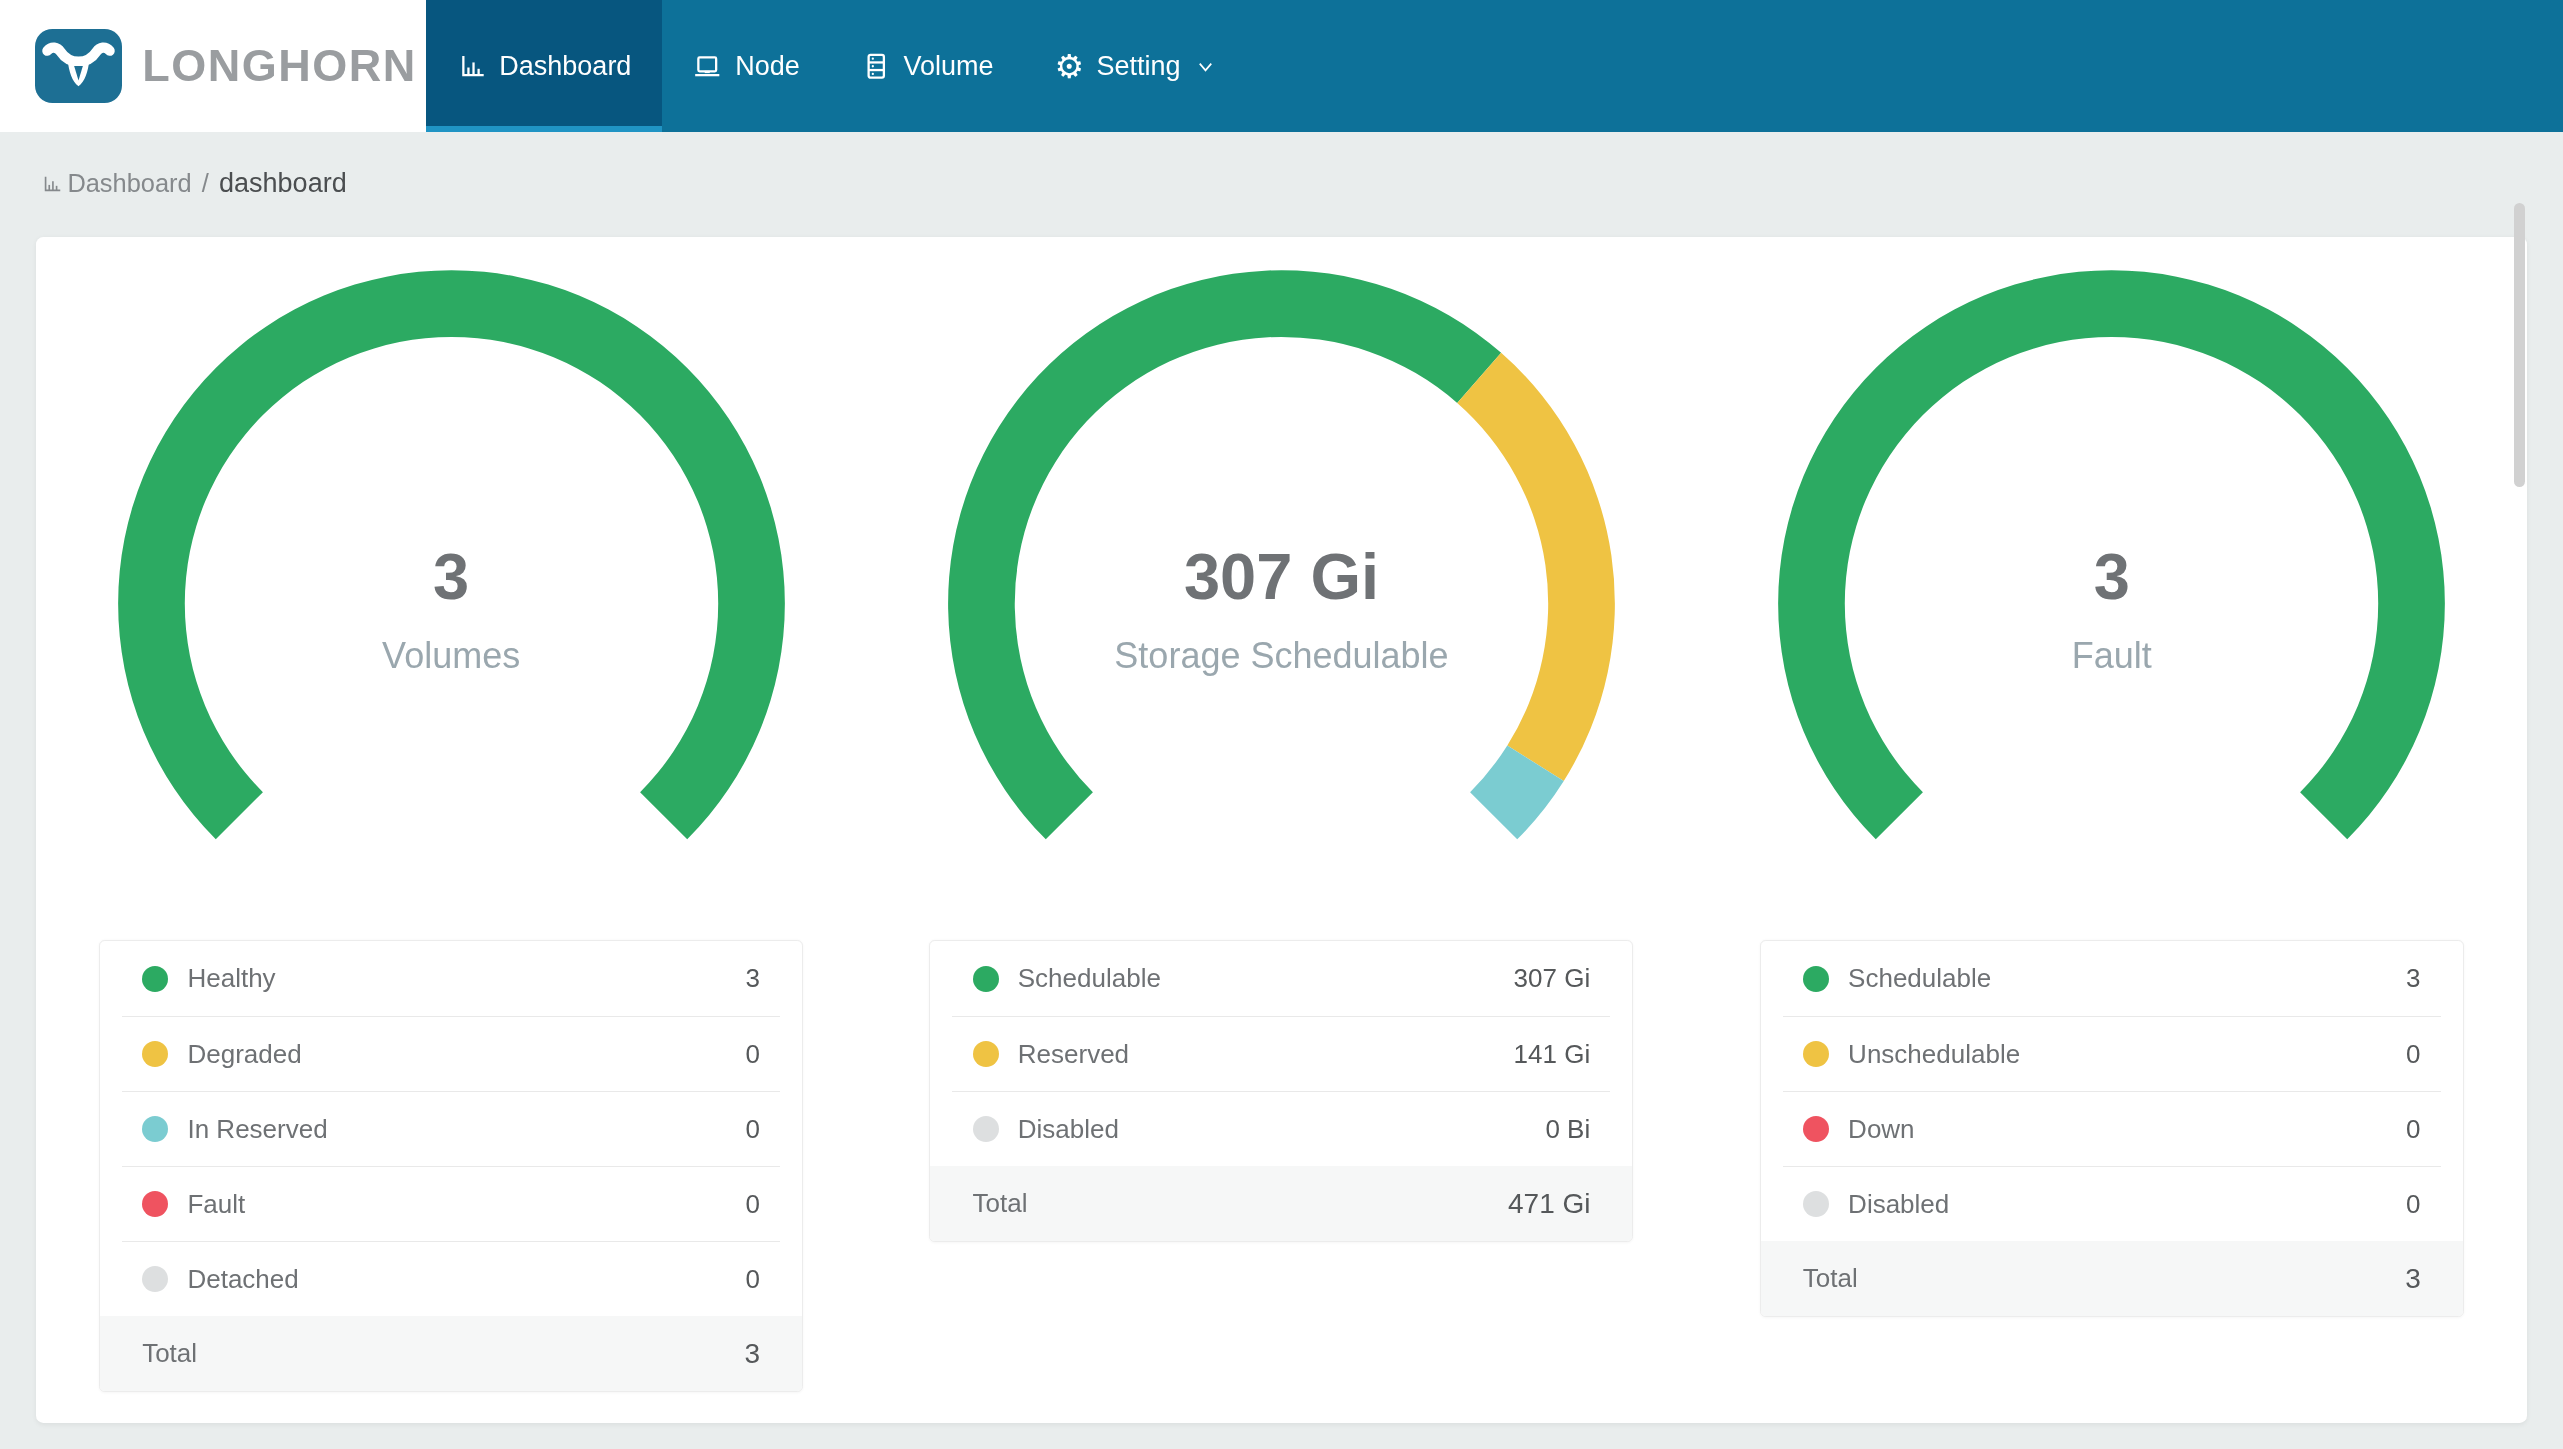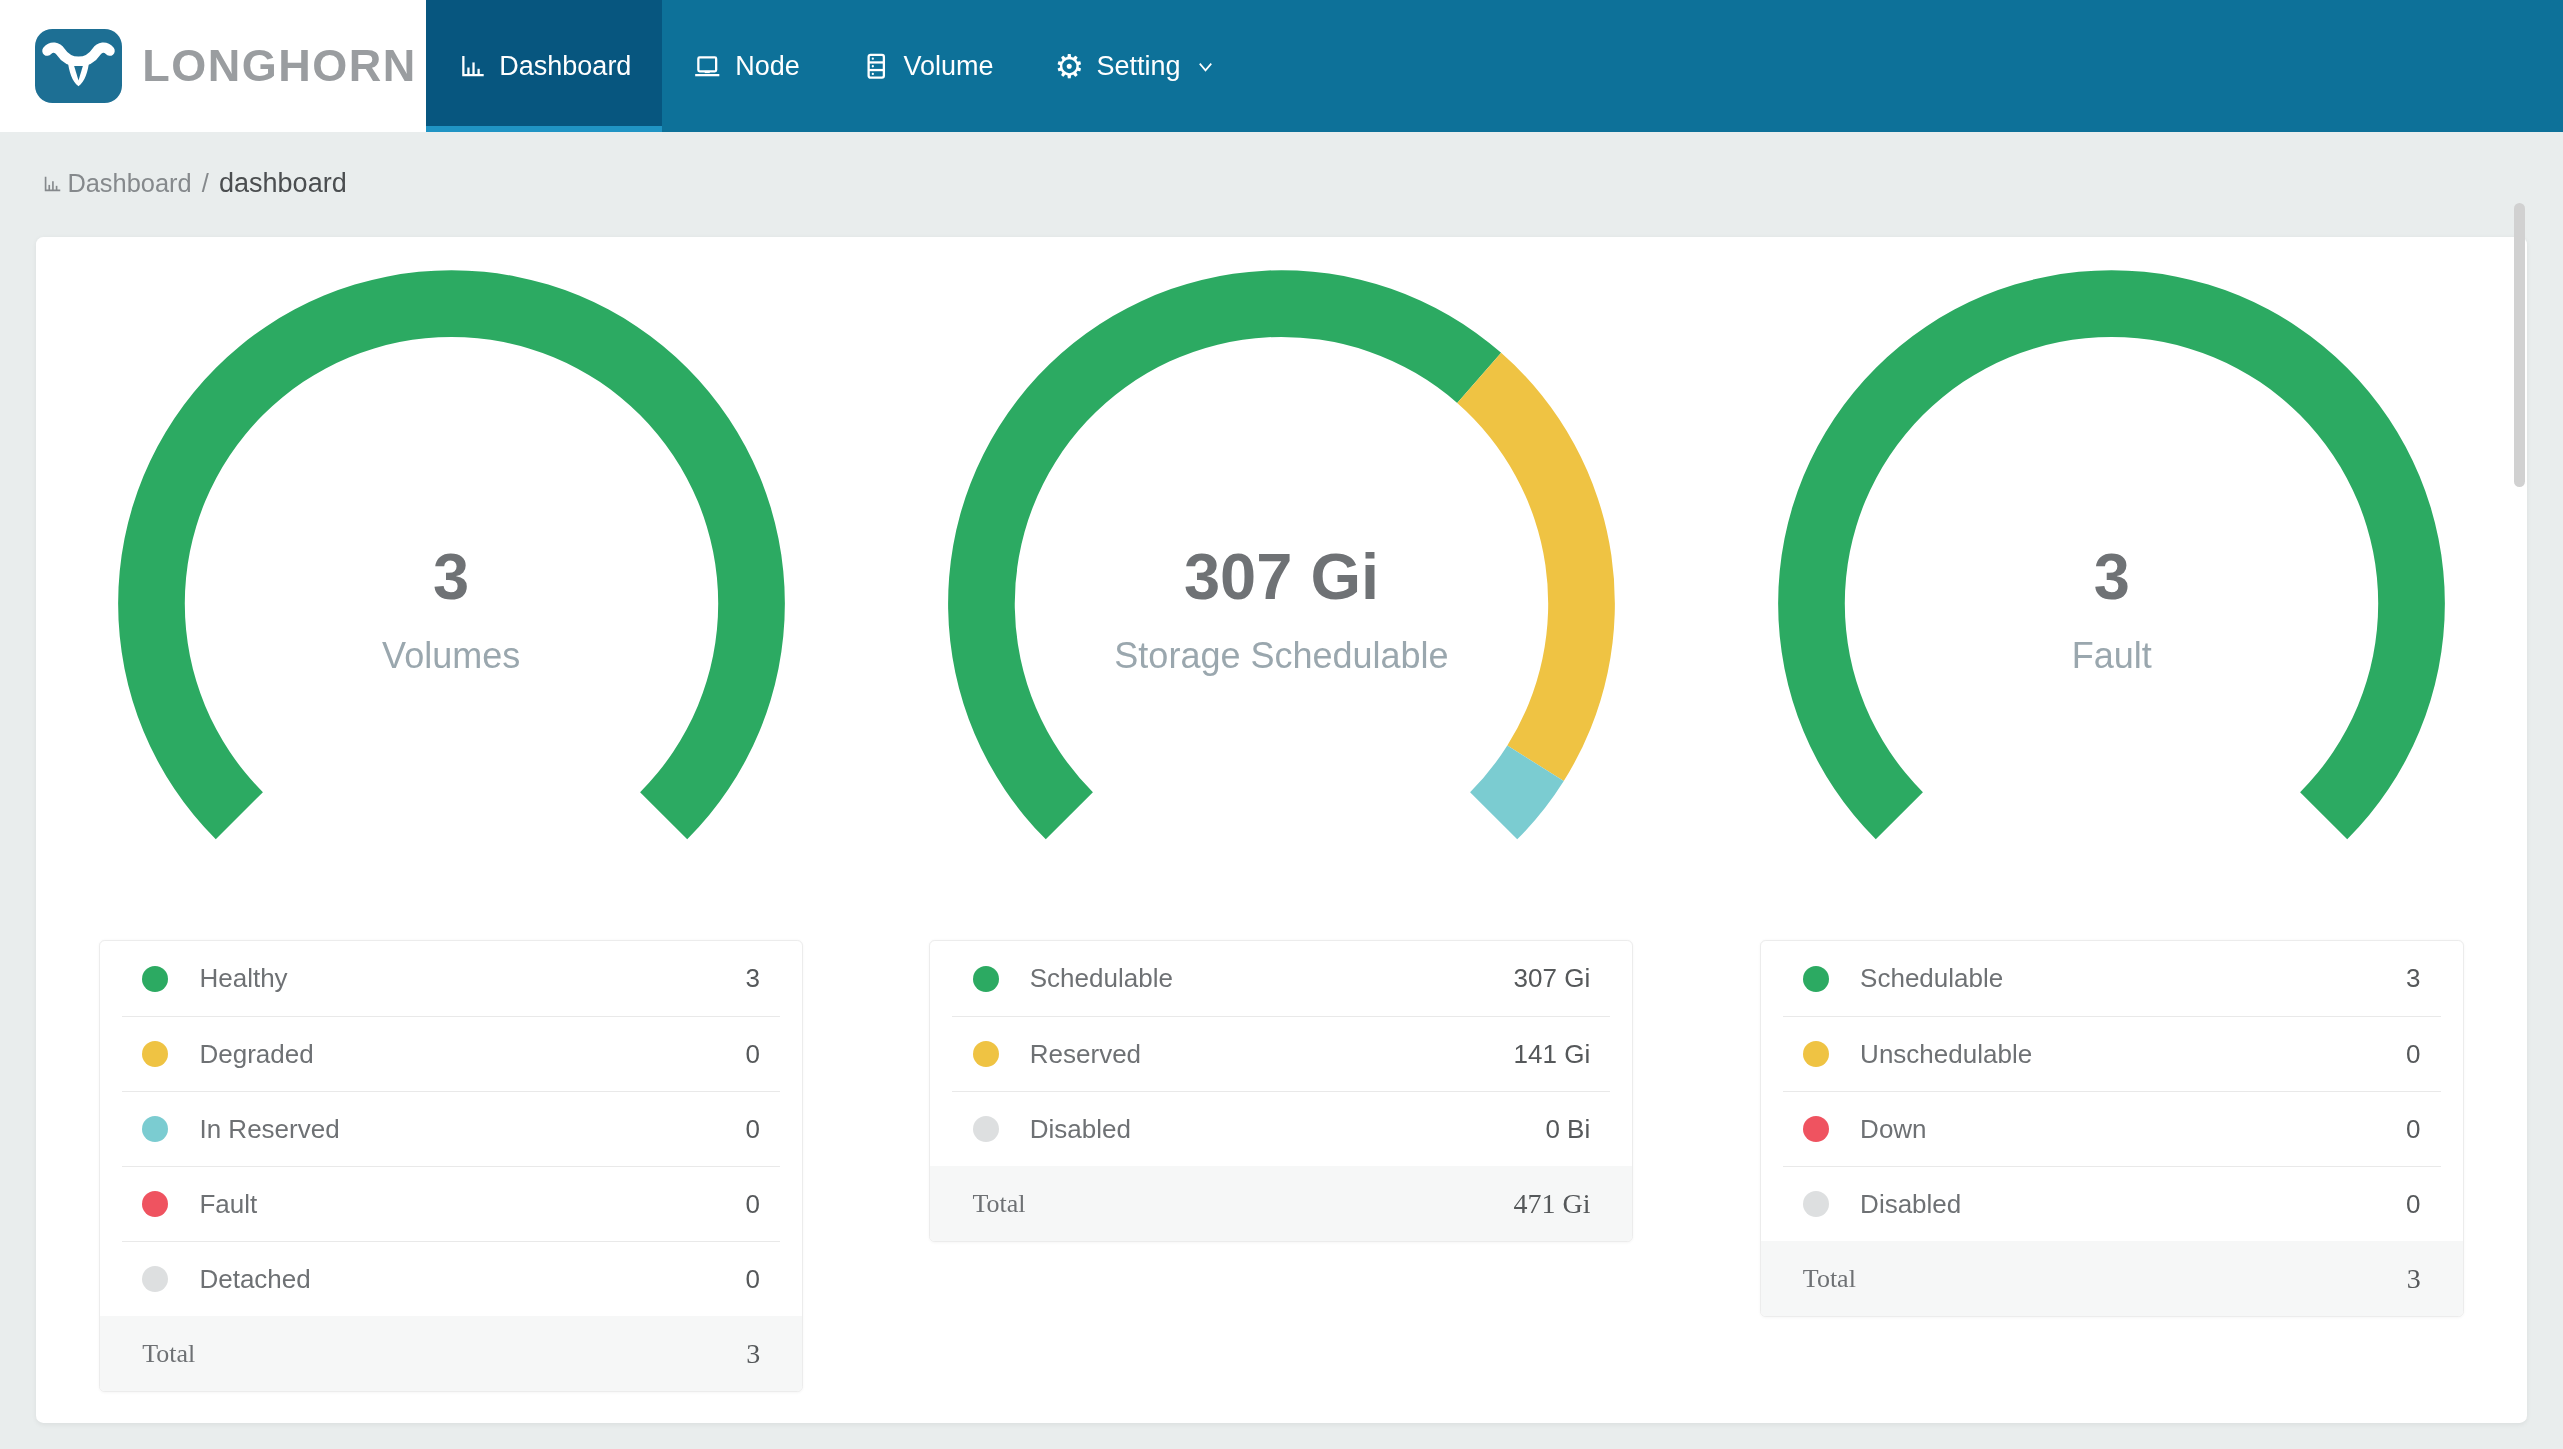--- a/index.html
+++ b/index.html
@@ -38,23 +38,23 @@
   .gauge-wrap svg{display:block;width:725px;height:645px;}
   .gauge-center{position:absolute;left:0;right:0;top:281px;text-align:center;}
   .center-number{font-size:65px;font-weight:600;color:var(--center_number);line-height:1;}
   .center-label{margin-top:26px;font-size:36px;color:var(--center_label);}
   .tables-row{margin-top:32px;}
   .legend-table{width:704px;margin:0 auto;align-self:start;border:0.7px solid #ececec;border-radius:5.8px;
       overflow:hidden;background:#fff;box-shadow:0 0.7px 2.9px rgba(0,0,0,.04);}
   .legend-row{display:flex;align-items:center;height:75px;margin:0 22px;padding:0 20.3px;}
   .legend-row + .legend-row{border-top:1.1px solid var(--divider);}
   .dot{width:26px;height:26px;border-radius:50%;flex:none;}
-  .legend-label{margin-left:31px;font-size:26px;color:var(--label_text);}
+  .legend-label{margin-left:19px;font-size:26px;color:var(--label_text);}
   .legend-value{margin-left:auto;font-size:26px;color:var(--value_text);}
-  .total-row{display:flex;align-items:center;height:75px;padding:0 42px;background:var(--total_row_bg);font-family:Liberation Serif, serif;}
+  .total-row{display:flex;align-items:center;height:75px;padding:0 42px;background:var(--total_row_bg);}
   .total-label{font-size:26px;color:var(--label_text);}
   .total-value{margin-left:auto;font-size:28px;color:var(--value_text);text-align:right;}
   
   .scrollbar-thumb{position:fixed;top:203px;right:38px;width:11px;height:284px;border-radius:5.8px;
       background:#d1d1d1;}
 </style>
 </head>
 <body>
 
 <header class="navbar">

